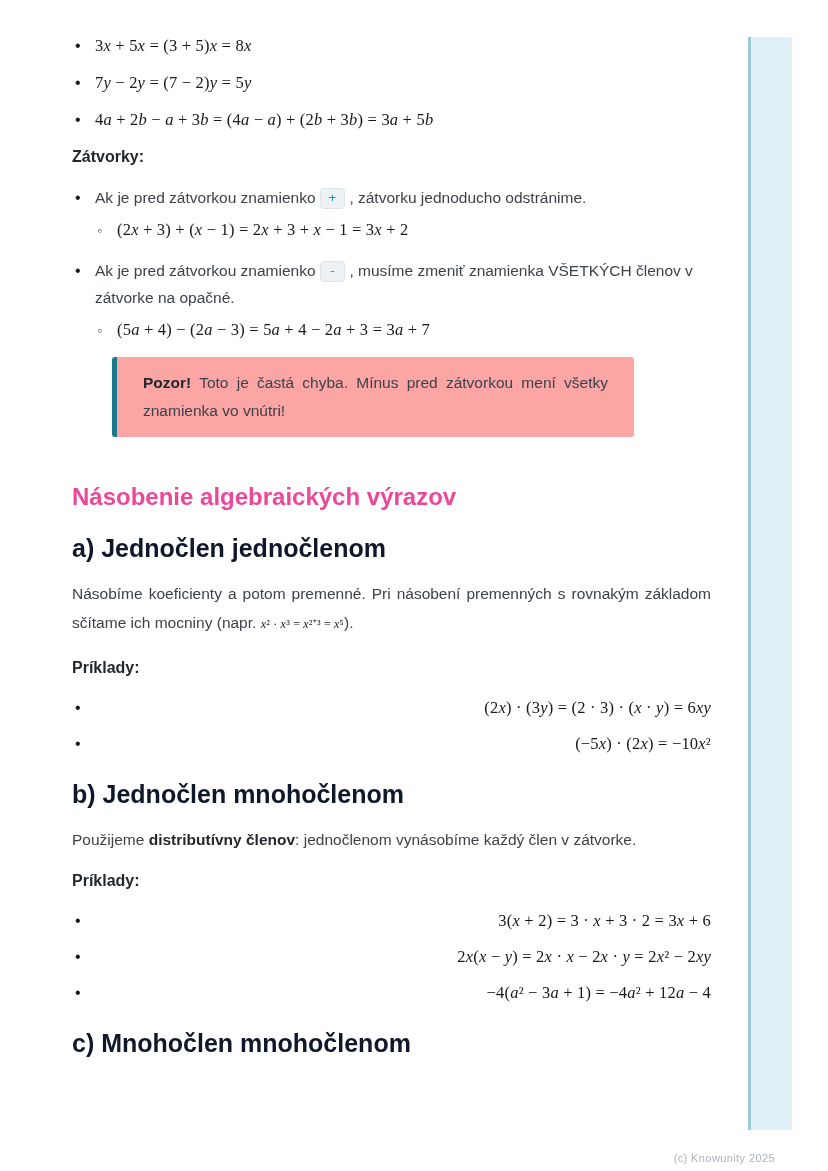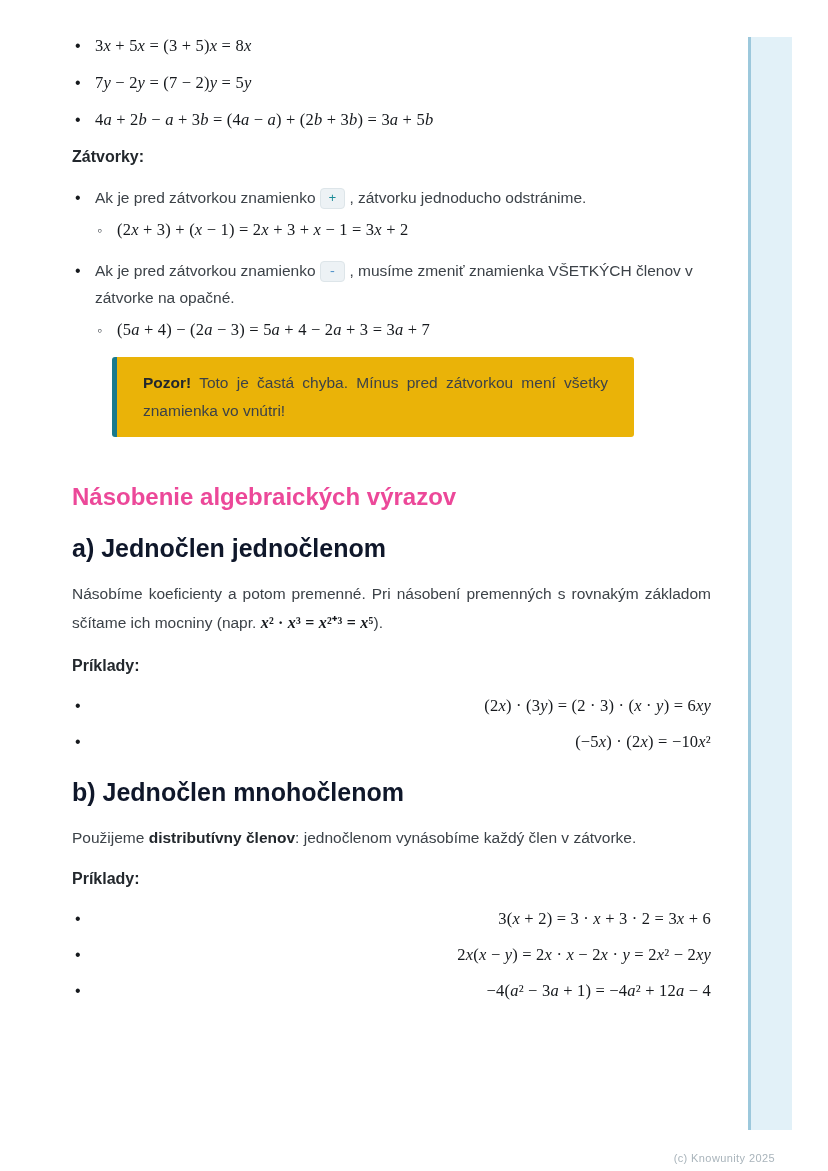--- a/index.html
+++ b/index.html
@@ -105,21 +105,21 @@
     color: #3c4248;
     font-size: 14px;
     font-family: "Liberation Sans", sans-serif;
   }
 
   
   .callout {
     margin-top: 10px;
     margin-left: 40px;
     width: 522px;
-    background: #eab308;
+    background: #fca5a5;
     border-left: 5px solid #1a7a8c;
     border-radius: 3px;
     padding: 12px 26px 12px 26px;
     font-size: 15.5px;
     line-height: 28px;
     text-align: justify;
     color: #3c4248;
   }
   .callout b { color: #23282d; }
 
@@ -141,21 +141,21 @@
 
   
   p.body-para {
     margin-top: 20px;
     font-size: 15.5px;
     line-height: 29px;
     text-align: justify;
     color: #3c4248;
   }
   p.body-para b { color: #23282d; }
-  p.body-para .math { font-size: 16px; font-weight: bold; }
+  p.body-para .math { font-size: 12px; }
 
   .priklady { margin-top: 18px; }
   .priklady-b { margin-top: 16px; }
   ul.examples { margin-top: 16px; text-align: right; }
   ul.examples > li { line-height: 26px; margin-bottom: 10px; }
 
   
   .footer-credit {
     position: absolute;
     top: 1152px;
@@ -218,16 +218,17 @@
   </p>
 
   <div class="bold-label priklady-b">Príklady:</div>
 
   <ul class="math-list examples">
     <li><span class="math">3(<i>x</i> + 2) = 3 · <i>x</i> + 3 · 2 = 3<i>x</i> + 6</span></li>
     <li><span class="math">2<i>x</i>(<i>x</i> − <i>y</i>) = 2<i>x</i> · <i>x</i> − 2<i>x</i> · <i>y</i> = 2<i>x</i>² − 2<i>x</i><i>y</i></span></li>
     <li><span class="math">−4(<i>a</i>² − 3<i>a</i> + 1) = −4<i>a</i>² + 12<i>a</i> − 4</span></li>
   </ul>
 
+  <h3 class="subsection-title">c) Mnohočlen mnohočlenom</h3>
 
 </div>
 
 <div class="footer-credit">(c) Knowunity 2025</div>
 
 </body></html>

